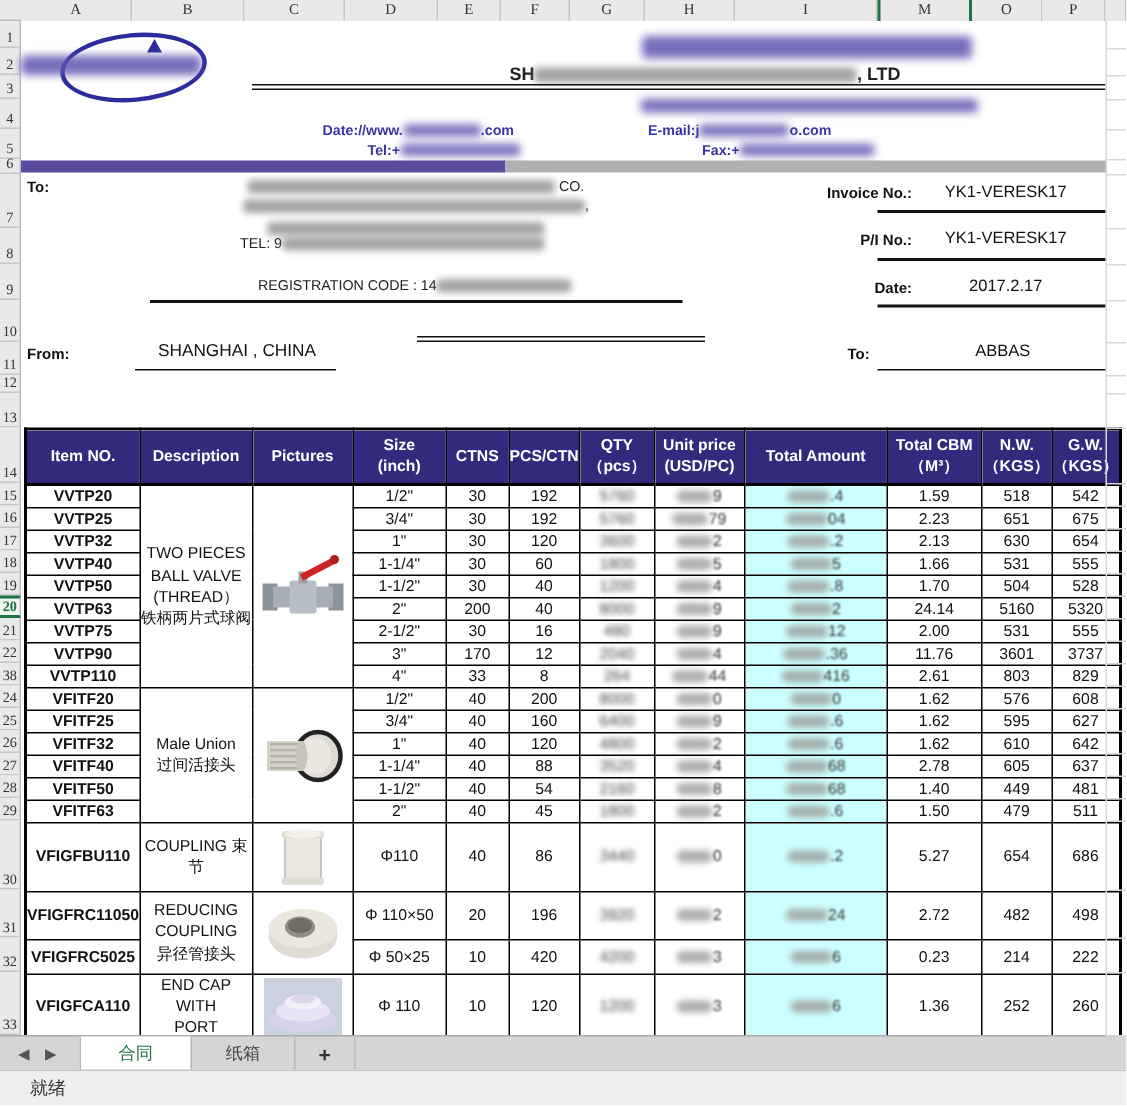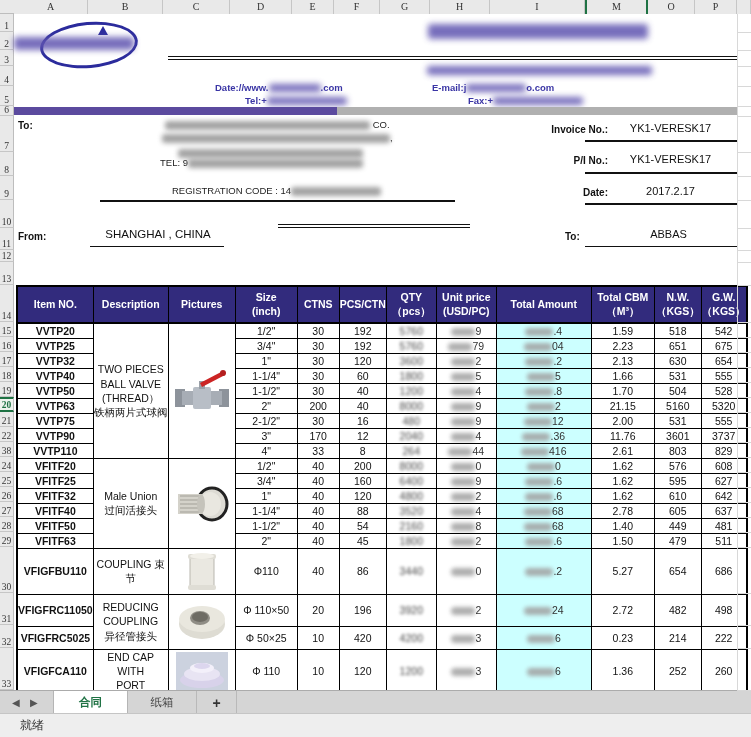--- a/index.html
+++ b/index.html
@@ -40,21 +40,21 @@
   #invoice-table{border:2px solid #000;}
   #invoice-table th{background:#322b7d;color:#fff;font-weight:bold;line-height:1.25;height:37px;border-bottom:2px solid #000;}
   td.item{font-weight:bold;}
   td.cyan{background:#ccffff;}
   td.pic{vertical-align:top;background:#fff;}
   td.pic.mid{vertical-align:middle;}
   td.desc{line-height:1.35;}
   
   #tabbar{position:absolute;left:0;top:690px;width:751px;height:23px;background:#d5d5d5;border-top:1px solid #ababab;box-sizing:border-box;}
   .tab{position:absolute;top:0;height:23px;display:flex;align-items:center;justify-content:center;font-size:11.5px;box-sizing:border-box;}
-  .tab.active{background:#fff;color:#1f7244;font-weight:bold;border-left:1px solid #b5b5b5;border-right:1px solid #b5b5b5;}
+  .tab.active{background:#fff;color:#1f7244;font-weight:normal;border-left:1px solid #b5b5b5;border-right:1px solid #b5b5b5;}
   .tab.inactive{color:#444;border-right:1px solid #b9b9b9;}
   .navarrow{position:absolute;top:0;height:23px;display:flex;align-items:center;color:#555;font-size:10px;}
   #statusbar{position:absolute;left:0;top:713px;width:751px;height:24px;background:#eeeeee;border-top:1px solid #c5c5c5;box-sizing:border-box;
       font-size:12px;color:#333;display:flex;align-items:center;}
   #statusbar span{margin-left:20px;}
   svg{display:block;}
 </style>
 </head>
 <body>
 
@@ -110,20 +110,23 @@
       <div class="rowhdr" style="top: 593px; height: 32px;">31</div>
       <div class="rowhdr" style="top: 625px; height: 23px;">32</div>
       <div class="rowhdr" style="top: 648px; height: 42px;">33</div>
     </div>
 
   <div class="ellipse" style="left:40px;top:22px;width:92px;height:40px;"></div>
   <div class="abs" style="left:98px;top:26px;width:0;height:0;border-left:5px solid transparent;border-right:5px solid transparent;border-bottom:9px solid #2b2b9c;"></div>
   <span class="censor c-purple abs" style="left:14px;top:37px;width:120px;height:13px;"></span>
   <span class="censor c-purple abs" style="left:428px;top:24px;width:220px;height:15px;"></span>
 
+  <div class="abs" style="left:290px;top:42px;width:360px;text-align:center;font-weight:bold;font-size:12px;color:#222;">
+    <span>SH</span><span class="censor c-gray" style="width:215px;height:10px;"></span><span>, LTD</span>
+  </div>
   <div class="abs dbl" style="left:168px;top:56px;width:569px;"></div>
   <span class="censor c-purple abs" style="left:427px;top:66px;width:225px;height:9px;"></span>
 
   <div class="abs ph-blue" style="left:215px;top:82px;">
     <span>Date://www.</span><span class="censor c-purple" style="width:52px;height:8px;"></span><span>.com</span>
   </div>
   <div class="abs ph-blue" style="left:432px;top:82px;">
     <span>E-mail:j</span><span class="censor c-purple" style="width:60px;height:8px;"></span><span>o.com</span>
   </div>
   <div class="abs ph-blue" style="left:245px;top:95px;">
@@ -281,21 +284,21 @@
           <td>528</td>
         </tr>
         <tr style="height: 15px;">
           <td class="item">VVTP63</td>
           <td>2"</td>
           <td>200</td>
           <td>40</td>
           <td><span class="blurtxt">8000</span></td>
           <td><span class="c-pill" style="width: 24px;"></span><span class="sfx">9</span></td>
           <td class="cyan"><span class="c-pill" style="width: 28px;"></span><span class="sfx">2</span></td>
-          <td>21.15</td>
+          <td>24.14</td>
           <td>5160</td>
           <td>5320</td>
         </tr>
         <tr style="height: 15px;">
           <td class="item">VVTP75</td>
           <td>2-1/2"</td>
           <td>30</td>
           <td>16</td>
           <td><span class="blurtxt">480</span></td>
           <td><span class="c-pill" style="width: 24px;"></span><span class="sfx">9</span></td>

